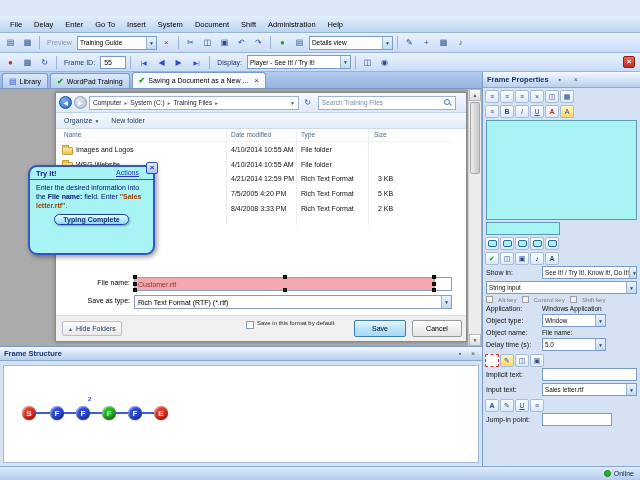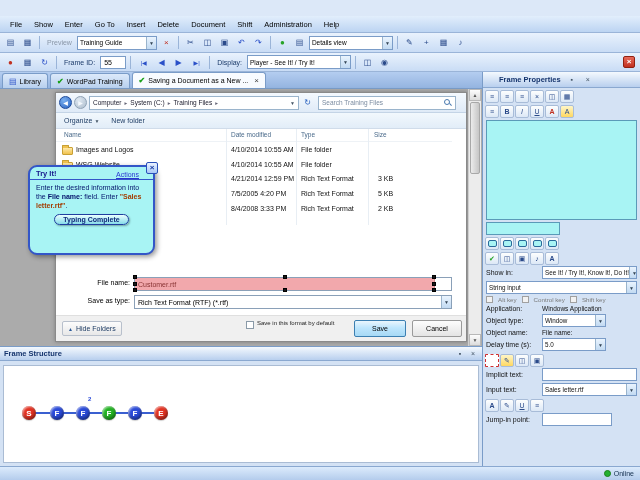--- a/index.html
+++ b/index.html
@@ -116,38 +116,38 @@
 .scroll{position:absolute;right:1px;top:0;width:13px;height:100%;background:#ececec;
   border-left:1px solid #d0d0d0}
 .sbtn{position:absolute;left:0;width:12px;height:12px;background:linear-gradient(#fdfdfd,#dcdcdc);
   border:1px solid #b8b8b8;font-size:5px;color:#555;display:flex;align-items:center;justify-content:center}
 .sthumb{position:absolute;left:1px;top:13px;width:10px;height:72px;
   background:linear-gradient(90deg,#ececec,#c6c6c6);border:1px solid #a8a8a8;border-radius:2px}
 
 
 .bubble{position:absolute;left:28px;top:76px;width:127px;height:90px;border:2px solid #3356c8;
   border-radius:9px;box-shadow:2px 2px 5px #00000066;z-index:5;font-size:7px;background:#a8f4f4}
-.bhead{display:flex;align-items:flex-end;padding:2px 6px 1px;border-bottom:1px solid #3356c8}
+.bhead{display:flex;align-items:flex-start;padding:2px 6px 1px;border-bottom:1px solid #3356c8}
 .btitle{font-weight:bold;color:#15158a;font-size:7.5px}
 .bactions{margin-left:auto;margin-right:8px;color:#2a35d0;text-decoration:underline}
 .bclose{position:absolute;right:-5px;top:-5px;width:12px;height:12px;
   background:linear-gradient(#eaf2ff,#a8c8f8);border:1px solid #2a50b8;border-radius:2px;
   color:#1a3aa0;font-weight:bold;font-size:8px;line-height:10px;text-align:center}
 .bbody{padding:3px 6px 2px;color:#03126b;line-height:1.32}
 .bbody b{color:#03126b}
 .bbody .val{color:#a33c00;font-weight:bold}
 .bbtnrow{display:flex;justify-content:center;margin-top:1px}
 .bbtn{padding:1px 8px;border:1px solid #2040a0;border-radius:8px;
   background:linear-gradient(#eaffff,#86dcea);font-weight:bold;color:#102a7a;
   box-shadow:1px 1px 2px #00000055;font-size:7px}
 
 
 .rpanel{position:absolute;left:482px;top:72px;width:158px;height:394px;background:#d4e2f4;
   border-left:1px solid #7a9cc8;display:flex;flex-direction:column;overflow:hidden}
-.phead{flex:none;height:16px;display:flex;align-items:center;gap:6px;padding:0 16px;
+.phead{flex:none;height:16px;display:flex;align-items:center;gap:6px;padding:0 4px;
   background:linear-gradient(#f4f9fe,#b8cfee);border-bottom:1px solid #8aa8d0;
   font-size:7.5px;font-weight:bold;color:#16356e}
 .phb{width:10px;height:10px;display:flex;align-items:center;justify-content:center;
   font-size:7px;color:#456;font-weight:normal}
 .phb:first-of-type{margin-left:auto}
 .ptools{display:flex;gap:1px;padding:2px 2px 0;align-items:center}
 .pico{width:14px;height:13px;border:1px solid #a8bcd8;border-radius:2px;
   background:linear-gradient(#fdfefe,#dce8f6);display:flex;align-items:center;
   justify-content:center;font-size:7px;color:#2a4a8a}
 .pico.b{font-weight:bold}.pico.i{font-style:italic}.pico.u{text-decoration:underline}
@@ -192,25 +192,25 @@
 .dot{width:7px;height:7px;border-radius:50%;border:1px solid #188018}
 </style>
 </head>
 <body>
 
 <div id="app">
 
 
   <div class="menubar">
     <span class="menu-item">File</span>
-    <span class="menu-item">Show</span>
+    <span class="menu-item">Delay</span>
     <span class="menu-item">Enter</span>
     <span class="menu-item">Go To</span>
     <span class="menu-item">Insert</span>
-    <span class="menu-item">Delete</span>
+    <span class="menu-item">System</span>
     <span class="menu-item">Document</span>
     <span class="menu-item">Shift</span>
     <span class="menu-item">Administration</span>
     <span class="menu-item">Help</span>
   </div>
 
   <div id="toolbar1" class="toolbar">
     <span class="tbtn">▤</span>
     <span class="tbtn">▦</span>
     <span class="tsep"></span>

